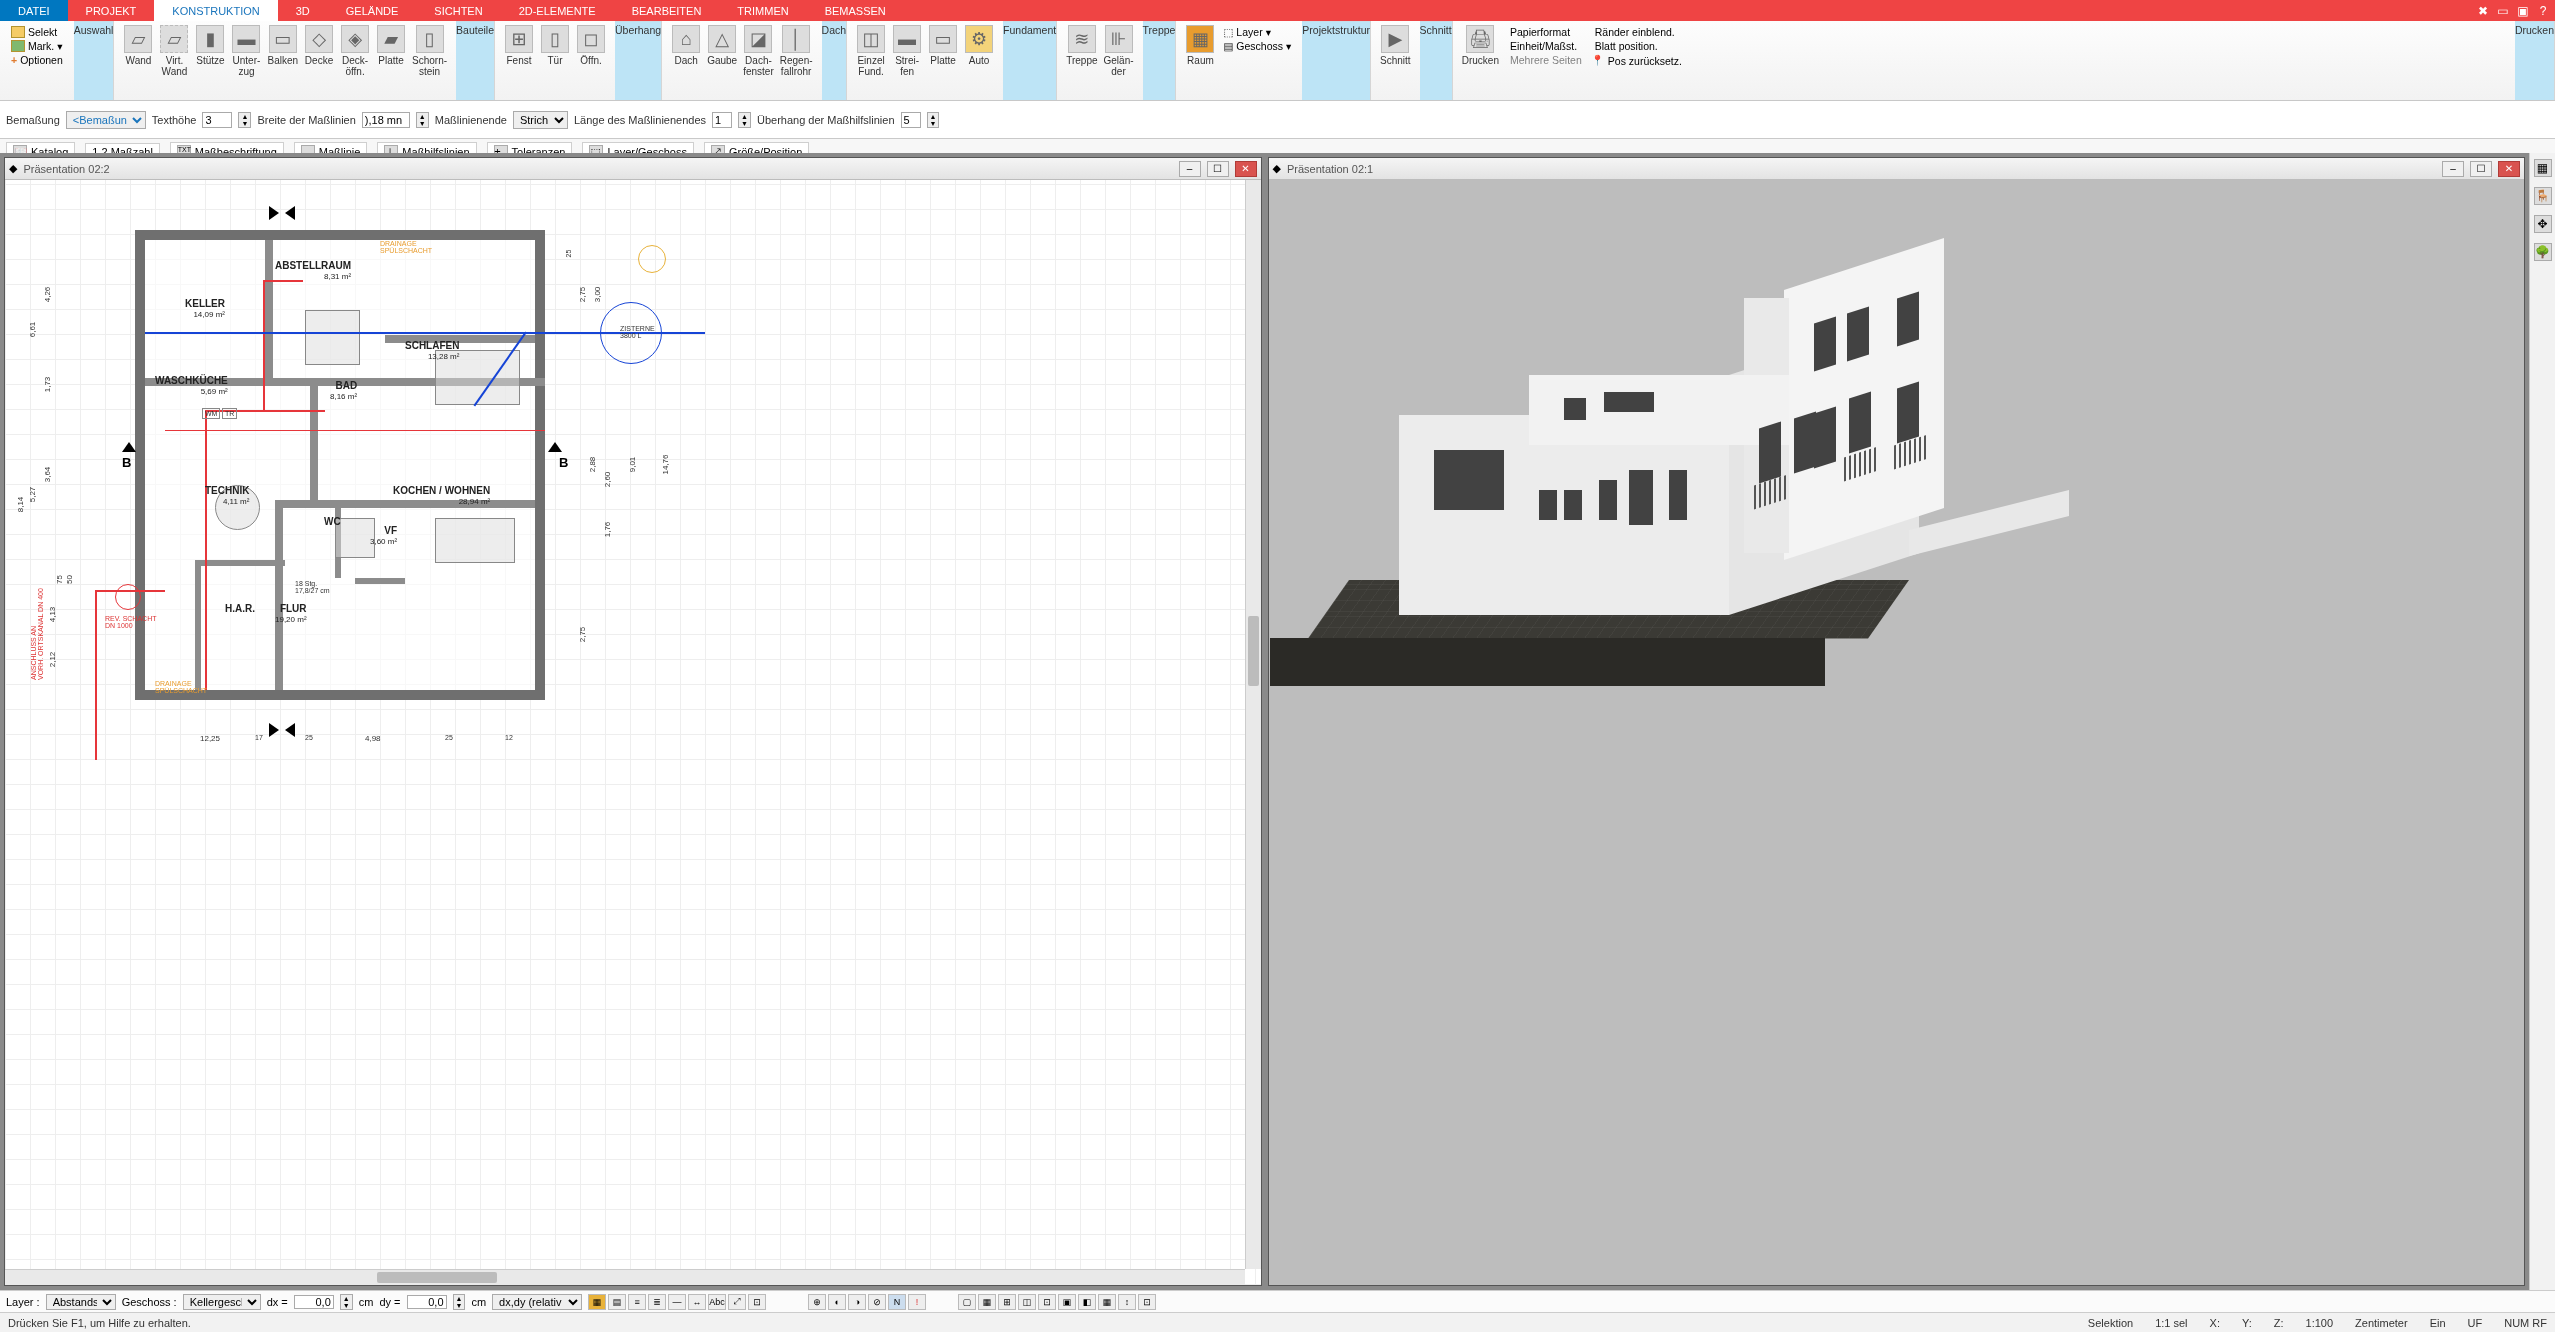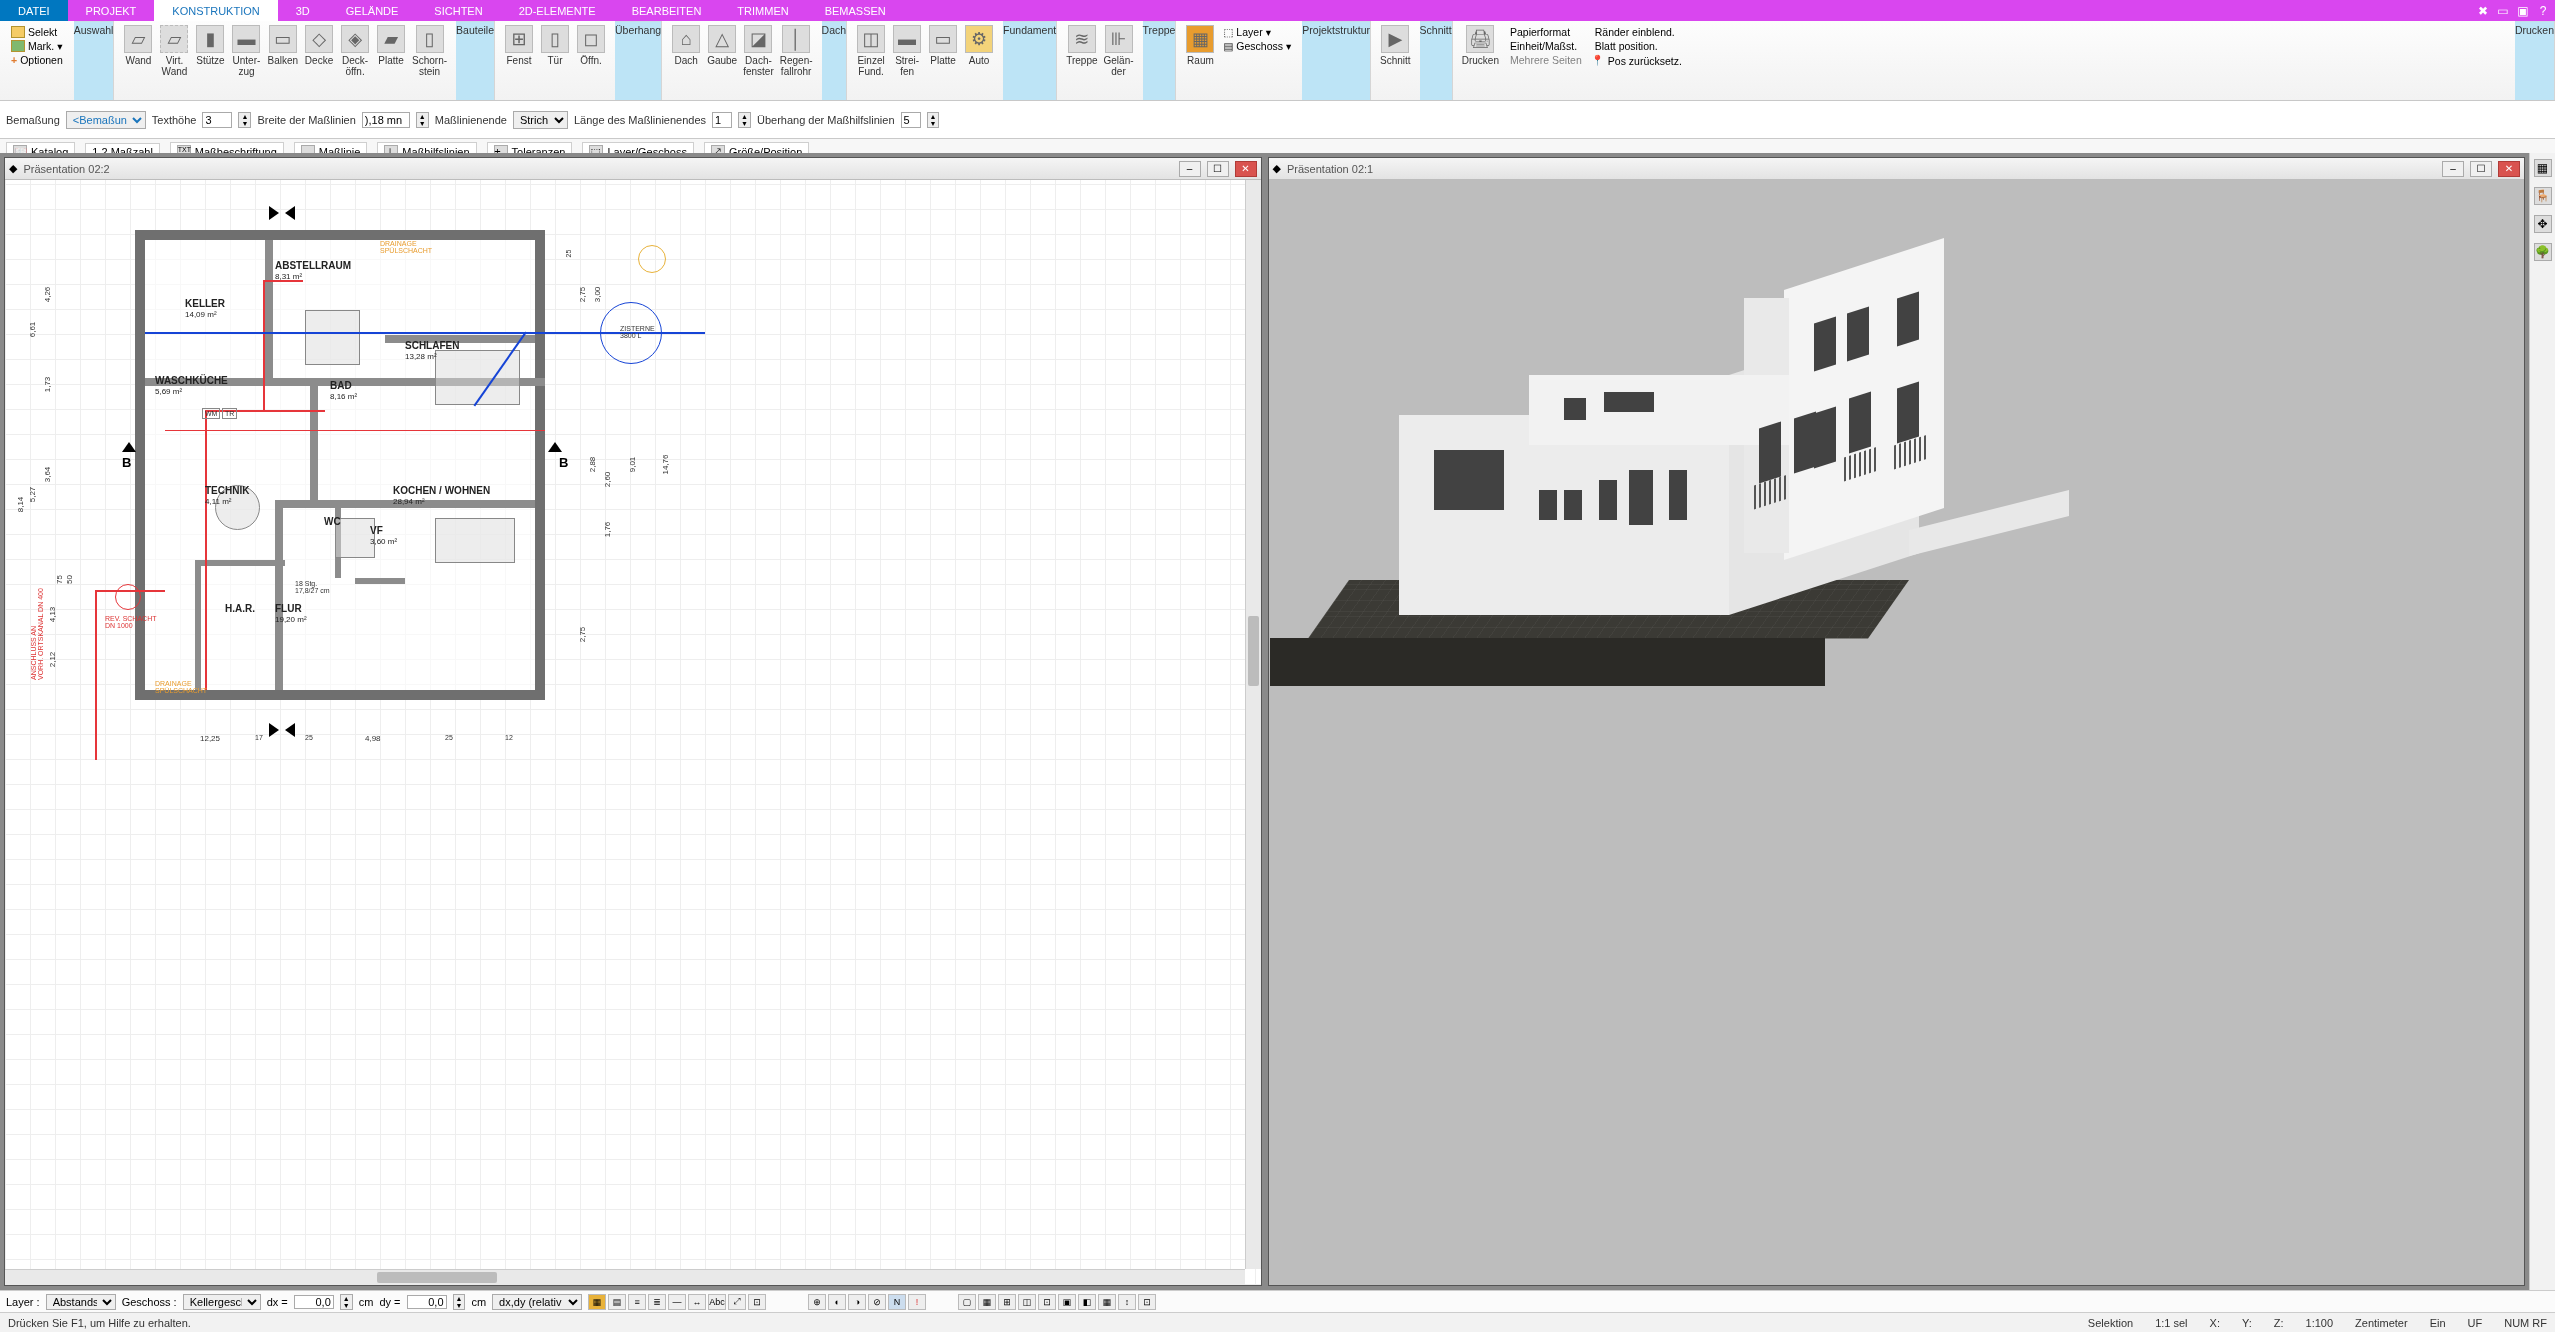--- a/index.html
+++ b/index.html
@@ -1,19 +1,19 @@
 <!DOCTYPE html>
 <html><head>
 <meta charset="utf-8">
 <style>
 * { margin: 0; padding: 0; box-sizing: border-box; font-family: "Segoe UI", Tahoma, sans-serif; }
 html, body { width: 100%; height: 100%; overflow: hidden; background: #f0f0f0; }
 
 
-.menubar { display: flex; background: #d946ef; height: 21px; font-size: 11px; color: #fff; align-items: stretch; }
+.menubar { display: flex; background: #ef4444; height: 21px; font-size: 11px; color: #fff; align-items: stretch; }
 .menubar .tab { padding: 4px 18px; cursor: pointer; display: flex; align-items: center; }
 .menubar .tab.file { background: #0077c0; }
 .menubar .tab.active { background: #fff; color: #1a75bc; }
 .menubar .spacer { flex: 1; }
 .menubar .win-icons { display: flex; align-items: center; padding: 0 4px; gap: 4px; }
 .menubar .win-icons span { width: 16px; height: 16px; display: flex; align-items: center; justify-content: center; font-size: 12px; }
 
 
 .ribbon { display: flex; background: linear-gradient(#fdfdfd,#f2f2f2); border-bottom: 1px solid #c8c8c8; height: 80px; }
 .ribbon-group { display: flex; flex-direction: row; border-right: 1px solid #d5d5d5; }
@@ -48,21 +48,21 @@
 .pane-title .wbtn.close { background: #d9534f; color: #fff; border-color:#b03b37; }
 .pane-body { flex: 1; position: relative; overflow: hidden; }
 
 
 .plan { position: absolute; inset: 0; background:
   repeating-linear-gradient(0deg, #eee 0, #eee 1px, transparent 1px, transparent 25px),
   repeating-linear-gradient(90deg, #eee 0, #eee 1px, transparent 1px, transparent 25px),
   #fff; }
 .plan .shell { position:absolute; left:130px; top:50px; width:410px; height:470px; border:10px solid #6f6f6f; background:rgba(255,255,255,0.6); }
 .plan .inner-wall { position:absolute; background:#8c8c8c; }
-.room-label { position:absolute; font-size:10px; font-weight:bold; color:#222; text-align:left; line-height:11px; }
+.room-label { position:absolute; font-size:10px; font-weight:bold; color:#222; text-align:right; line-height:11px; }
 .room-label .area { display:block; font-weight:normal; font-size:8px; }
 .plan .redline { position:absolute; background:#e6353a; }
 .plan .blueline { position:absolute; background:#1644d6; }
 .plan .circle { position:absolute; border:1.5px solid #1644d6; border-radius:50%; }
 .plan .circle.red { border-color:#e6353a; }
 .plan .dim { position:absolute; font-size:8px; color:#333; }
 .plan .marker { position:absolute; font-size:13px; font-weight:bold; color:#000; }
 .plan .tri { position:absolute; width:0; height:0; border-left:7px solid transparent; border-right:7px solid transparent; border-bottom:10px solid #000; }
 .plan .orange-txt { position:absolute; font-size:7px; color:#e89c2e; }
 .plan .red-txt { position:absolute; font-size:7px; color:#d33; transform: rotate(-90deg); transform-origin: left top; }

